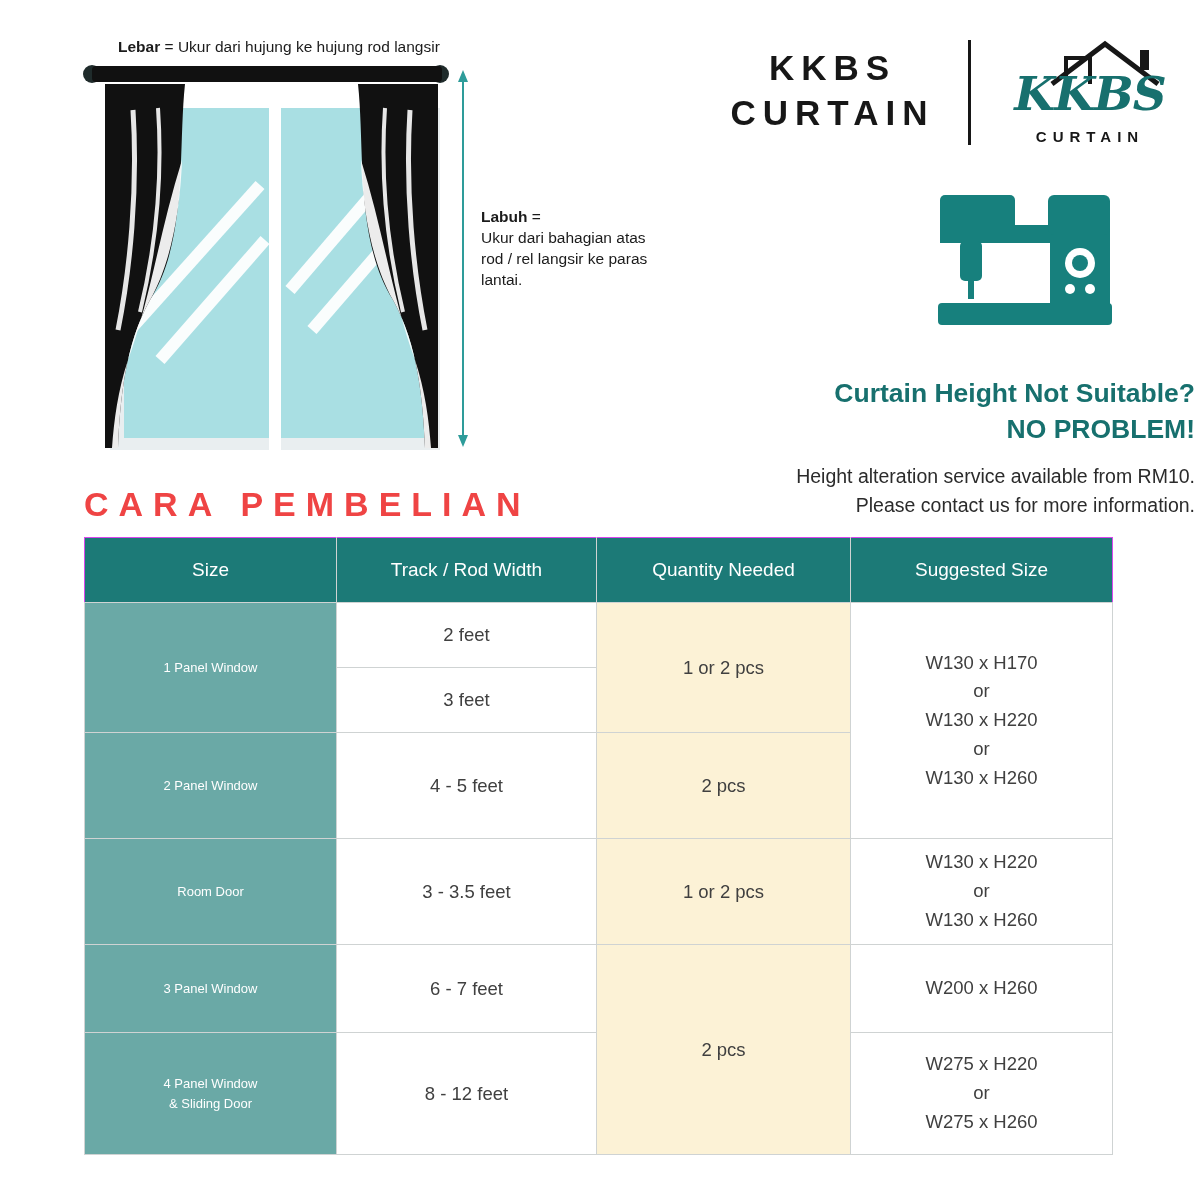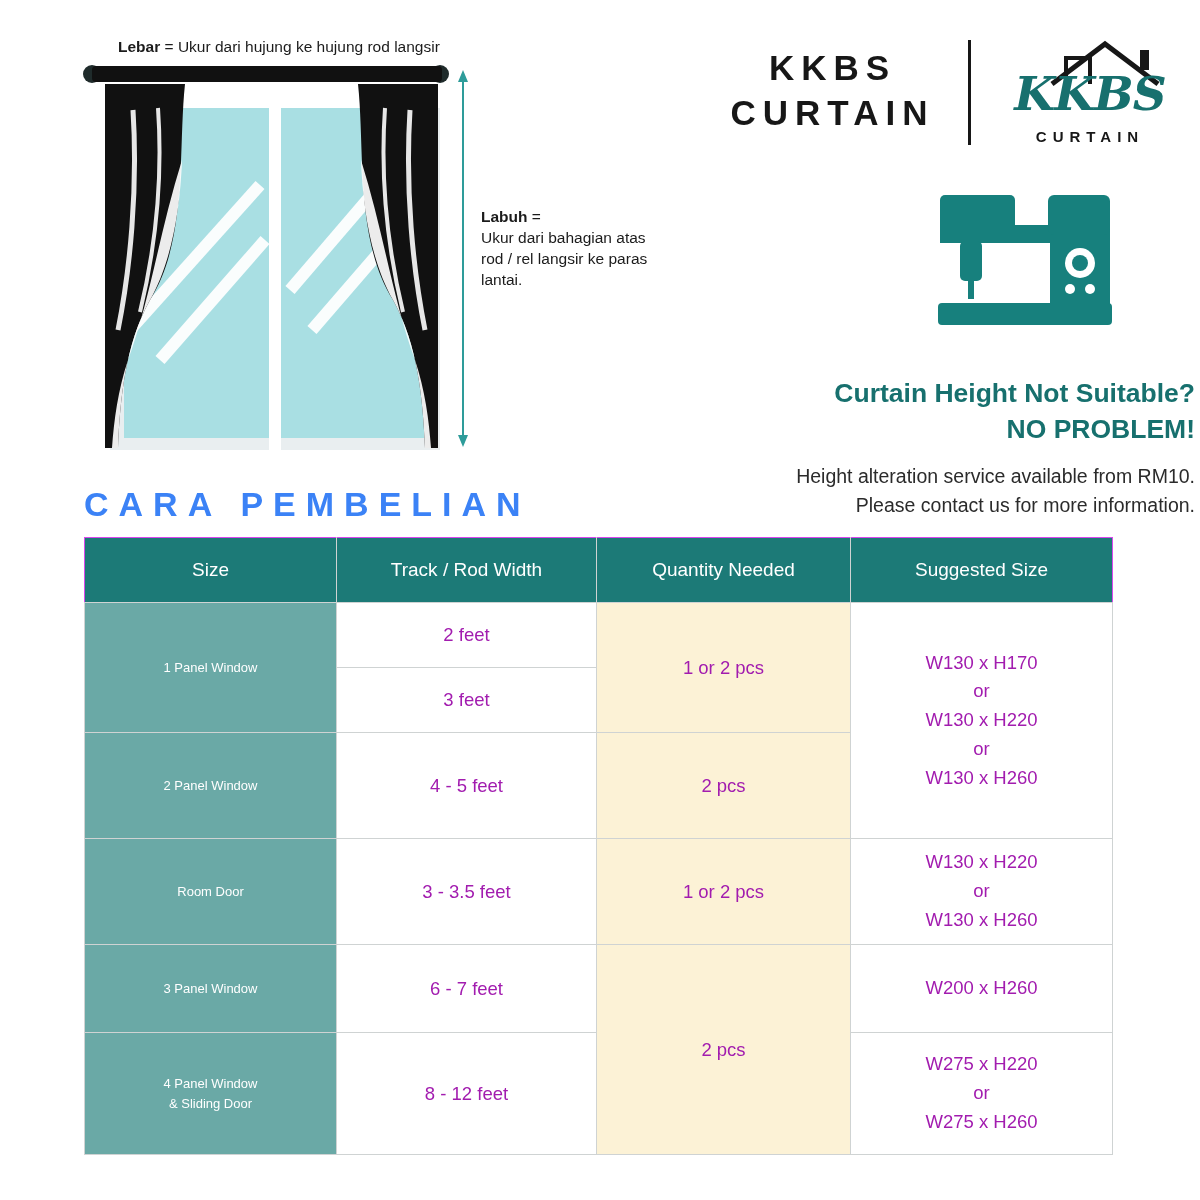--- a/index.html
+++ b/index.html
@@ -135,21 +135,21 @@
   }
 
   
   #section-title {
     position: absolute;
     left: 84px;
     top: 485px;
     font-size: 34px;
     font-weight: bold;
     letter-spacing: 10px;
-    color: #3b82f6;
+    color: #ef4444;
   }
 
   
   #watermark {
     position: absolute;
     left: 360px;
     top: 690px;
     width: 600px;
     text-align: center;
     pointer-events: none;
@@ -195,21 +195,21 @@
     height: 62px;
     text-align: center;
     border-right: 1px solid #cfd3d3;
   }
   #size-table thead th:last-child { border-right: none; }
 
   #size-table td {
     border: 1px solid #cfd3d3;
     text-align: center;
     font-size: 18.5px;
-    color: #a21caf;
+    color: #404040;
     background: #ffffff;
   }
   #size-table td.size-cell {
     background: #6aa9a6;
     color: #ffffff;
     font-size: 13px;
     line-height: 1.5;
   }
   #size-table td.qty-cell {
     background: #fcf2d6;

